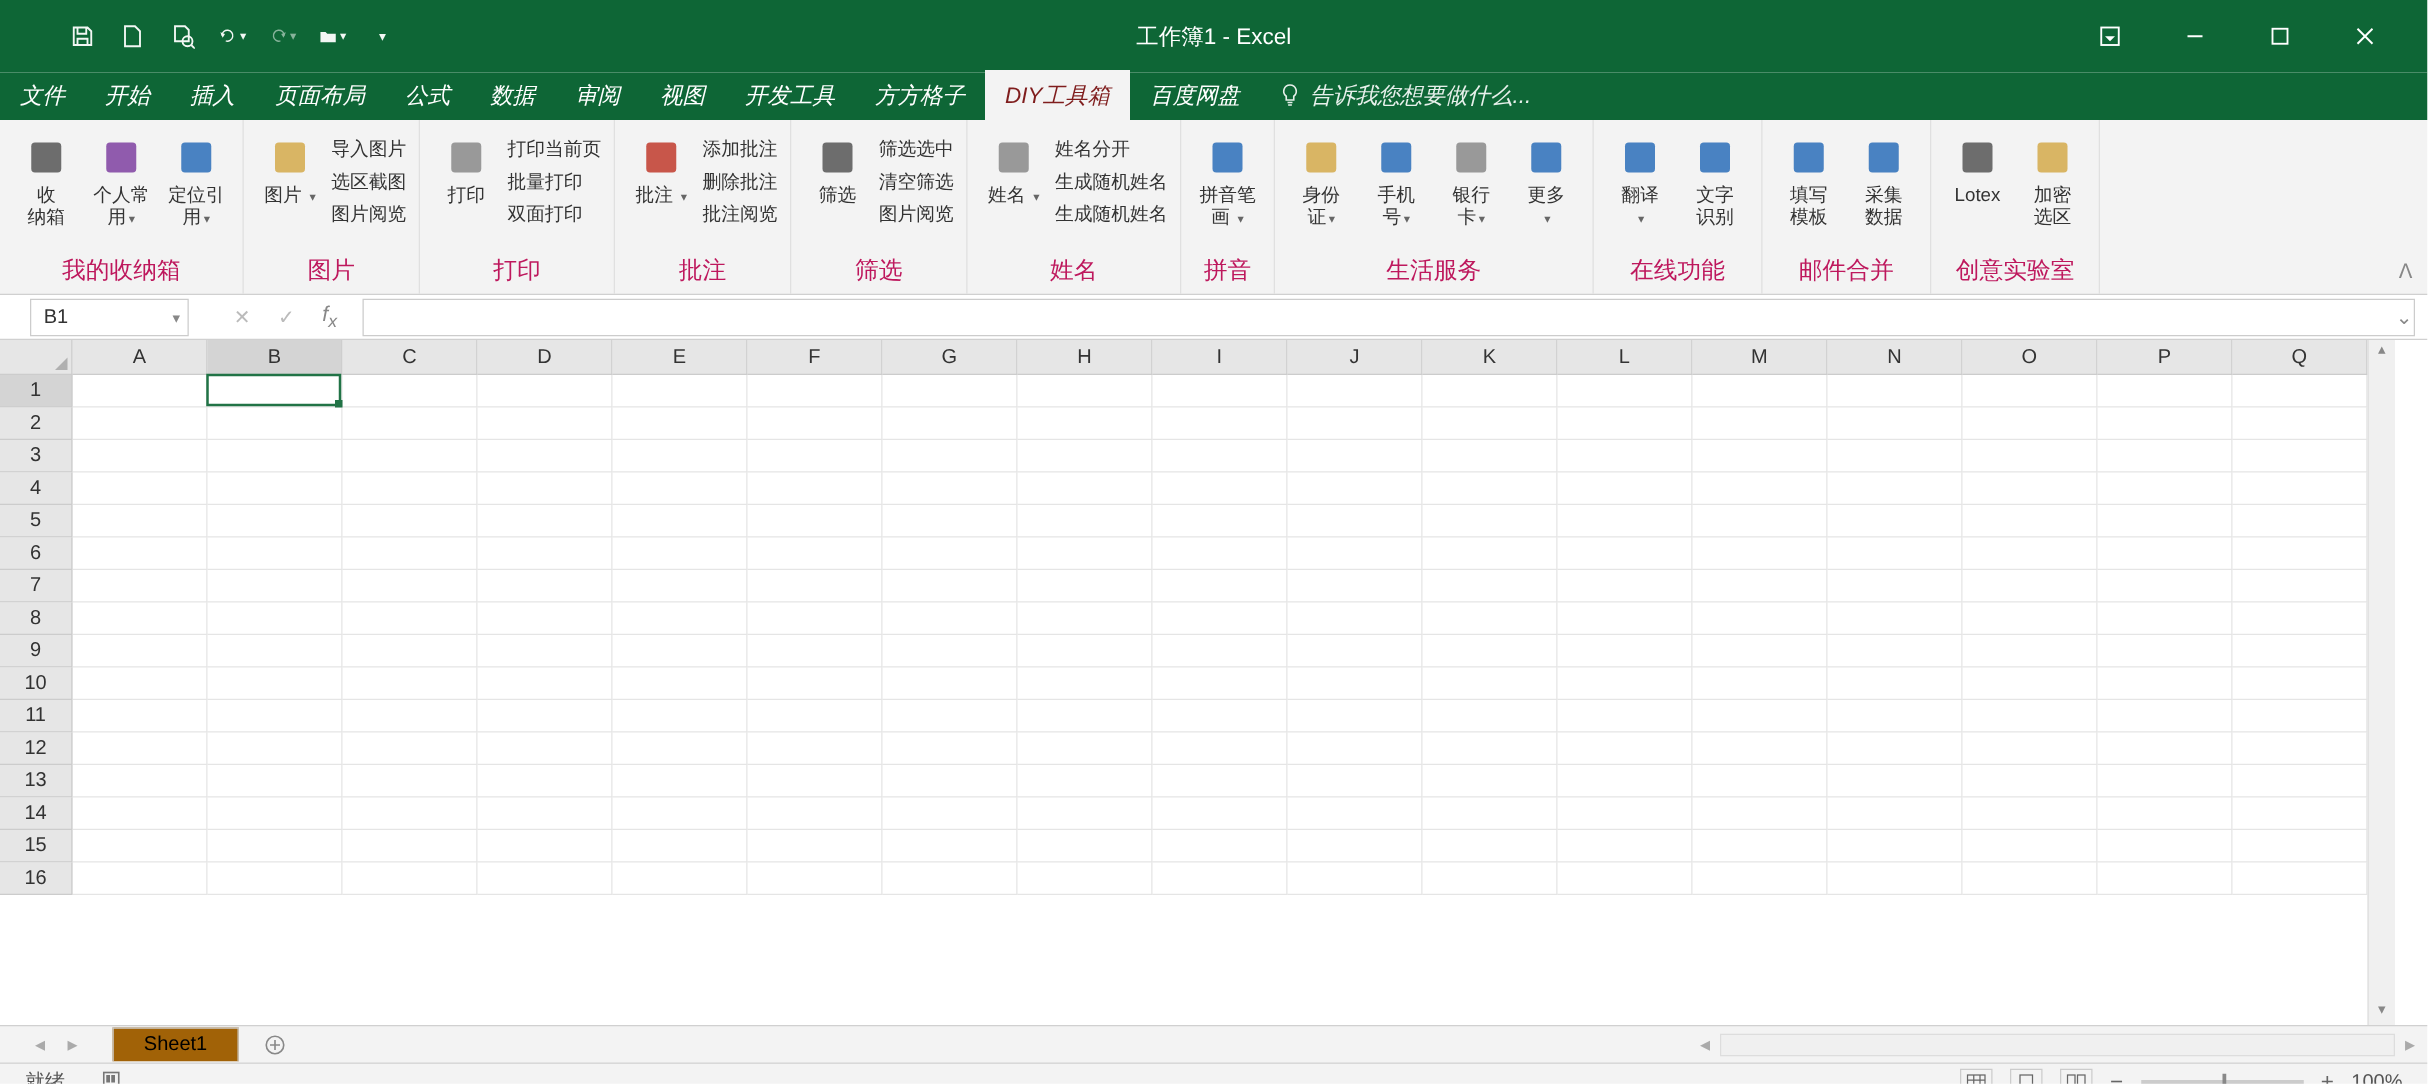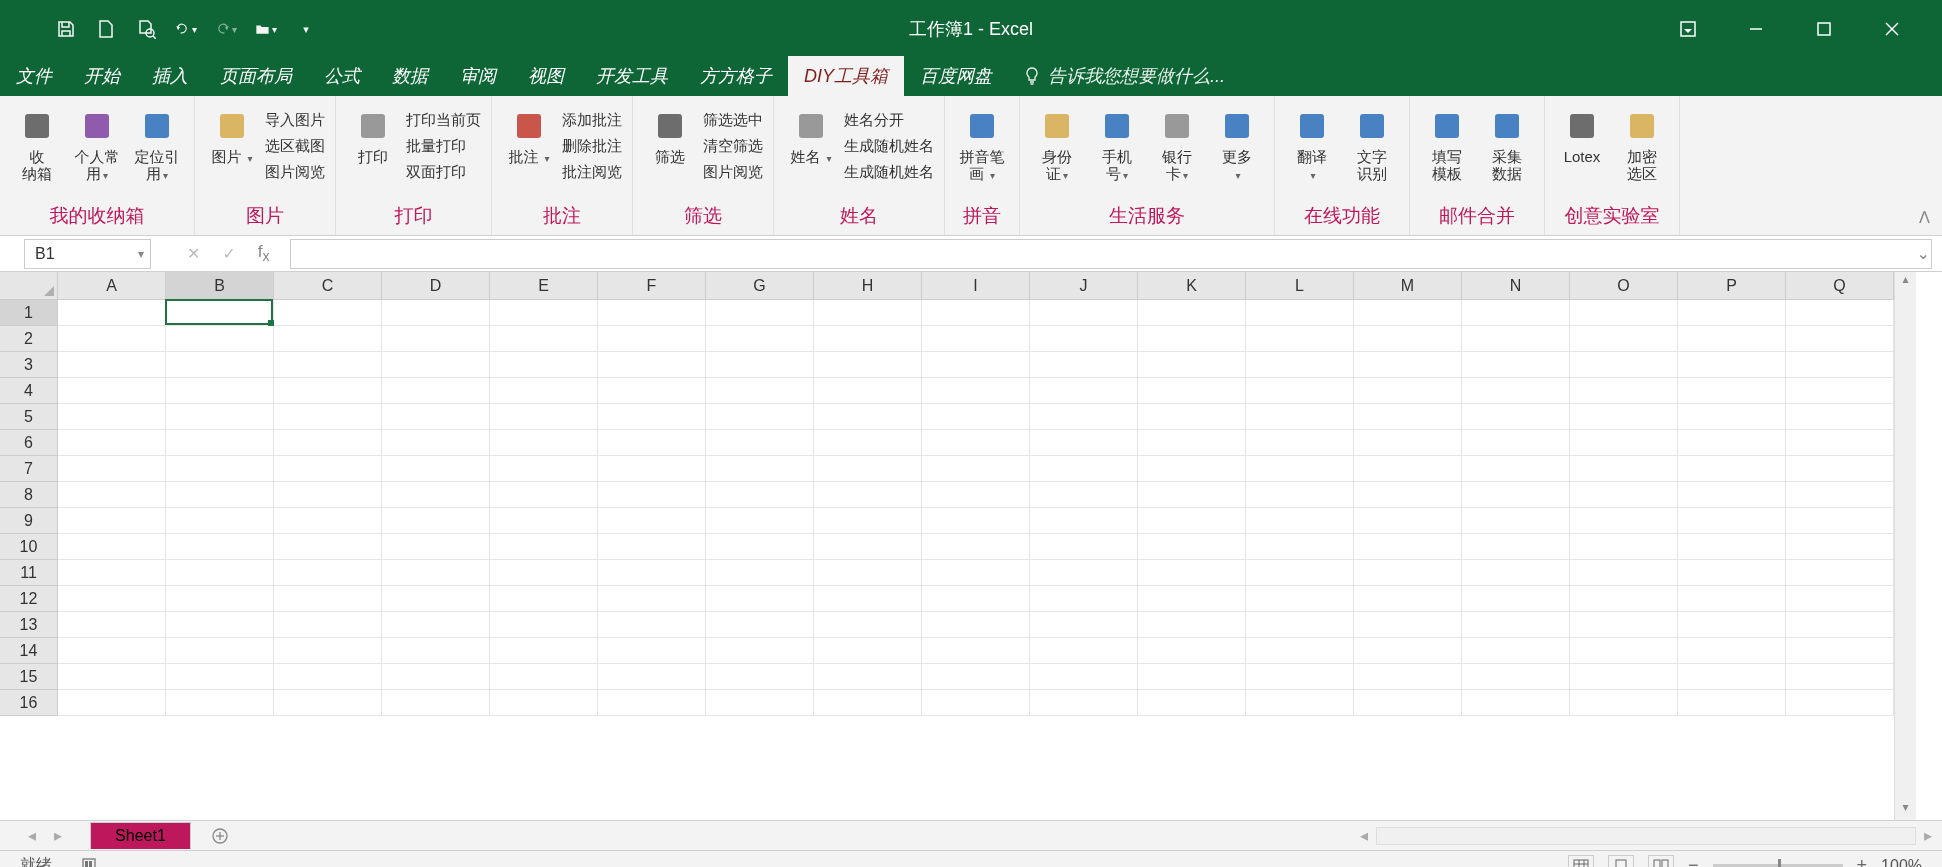--- a/index.html
+++ b/index.html
@@ -31,21 +31,21 @@
 .rb-stack { display: flex; flex-direction: column; gap: 2px; justify-content: flex-start; padding-top: 2px; }
 .rb-line { font-size: 15px; color: #333; cursor: pointer; white-space: nowrap; line-height: 1.6; }
 .dropdown-caret { font-size: 10px; color: #666; margin-left: 2px; }
 .collapse-caret { position: absolute; right: 12px; bottom: 8px; cursor: pointer; color: #888; }
 
 
 .fbar { height: 36px; background: #fff; border-bottom: 1px solid #d0d0d0; display: flex; align-items: center; position: relative; }
 .namebox { width: 127px; height: 30px; margin-left: 24px; border: 1px solid #ccc; background: #fff; display: flex; align-items: center; padding: 0 10px; font-size: 16px; color: #333; position: relative; }
 .namebox .dd { position: absolute; right: 6px; color: #888; font-size: 12px; }
 .fbar-icons { display: flex; align-items: center; gap: 22px; margin-left: 36px; color: #bbb; }
-.fx { color: #888; font-size: 17px; margin-left: 22px; }
+.fx { font-style: italic; color: #888; font-size: 17px; margin-left: 22px; }
 .fbar-input { flex: 1; height: 30px; border: 1px solid #ccc; margin-left: 20px; margin-right: 10px; }
 .fbar-expand { position: absolute; right: 12px; color: #888; cursor: pointer; }
 
 
 .grid-area { display: flex; height: 548px; background: #fff; }
 .corner { width: 58px; height: 28px; background: #e6e6e6; border-right: 1px solid #ccc; border-bottom: 1px solid #ccc; position: relative; }
 .corner::after { content: ""; position: absolute; right: 3px; bottom: 3px; border-style: solid; border-width: 0 0 10px 10px; border-color: transparent transparent #b0b0b0 transparent; }
 .col-headers { display: flex; height: 28px; }
 .col-h { width: 108px; background: #e6e6e6; border-right: 1px solid #ccc; border-bottom: 1px solid #ccc; text-align: center; font-size: 16px; color: #333; line-height: 28px; }
 .row-headers { display: flex; flex-direction: column; }
@@ -55,21 +55,21 @@
 .cell-row { display: flex; }
 .cell { width: 108px; height: 26px; border-right: 1px solid #e5e5e5; border-bottom: 1px solid #e5e5e5; }
 .selected-cell { position: absolute; border: 2px solid #217346; pointer-events: none; }
 .selected-cell::after { content: ""; position: absolute; right: -3px; bottom: -3px; width: 6px; height: 6px; background: #217346; }
 .vscroll { width: 22px; background: #f0f0f0; border-left: 1px solid #ddd; display: flex; flex-direction: column; align-items: center; }
 .vscroll-btn { height: 20px; color: #888; font-size: 12px; cursor: pointer; }
 
 
 .sheet-bar { height: 30px; background: #f3f3f3; border-top: 1px solid #d0d0d0; display: flex; align-items: center; position: relative; }
 .sheet-nav { display: flex; gap: 18px; padding: 0 28px; color: #aaa; }
-.sheet-tab { background: #be185d; padding: 4px 24px; font-size: 16px; border: 1px solid #ccc; border-bottom: none; cursor: pointer; }
+.sheet-tab { background: #a16207; padding: 4px 24px; font-size: 16px; border: 1px solid #ccc; border-bottom: none; cursor: pointer; }
 .newsheet { width: 30px; height: 24px; display: flex; align-items: center; justify-content: center; margin-left: 14px; cursor: pointer; color: #888; }
 .hscroll { position: absolute; right: 10px; display: flex; align-items: center; gap: 8px; }
 .hscroll-track { width: 540px; height: 18px; background: #f0f0f0; border: 1px solid #ddd; position: relative; }
 
 
 .status { height: 30px; background: #f3f3f3; border-top: 1px solid #d0d0d0; display: flex; align-items: center; padding: 0 20px; font-size: 16px; color: #555; position: relative; }
 .status-right { position: absolute; right: 20px; display: flex; align-items: center; gap: 14px; }
 .view-btn { width: 26px; height: 22px; border: 1px solid #ccc; display: flex; align-items: center; justify-content: center; cursor: pointer; font-size: 13px; }
 .zoom-slider { width: 130px; height: 4px; background: #ccc; position: relative; }
 .zoom-slider::after { content: ""; position: absolute; left: 50%; top: -5px; width: 3px; height: 14px; background: #888; }

